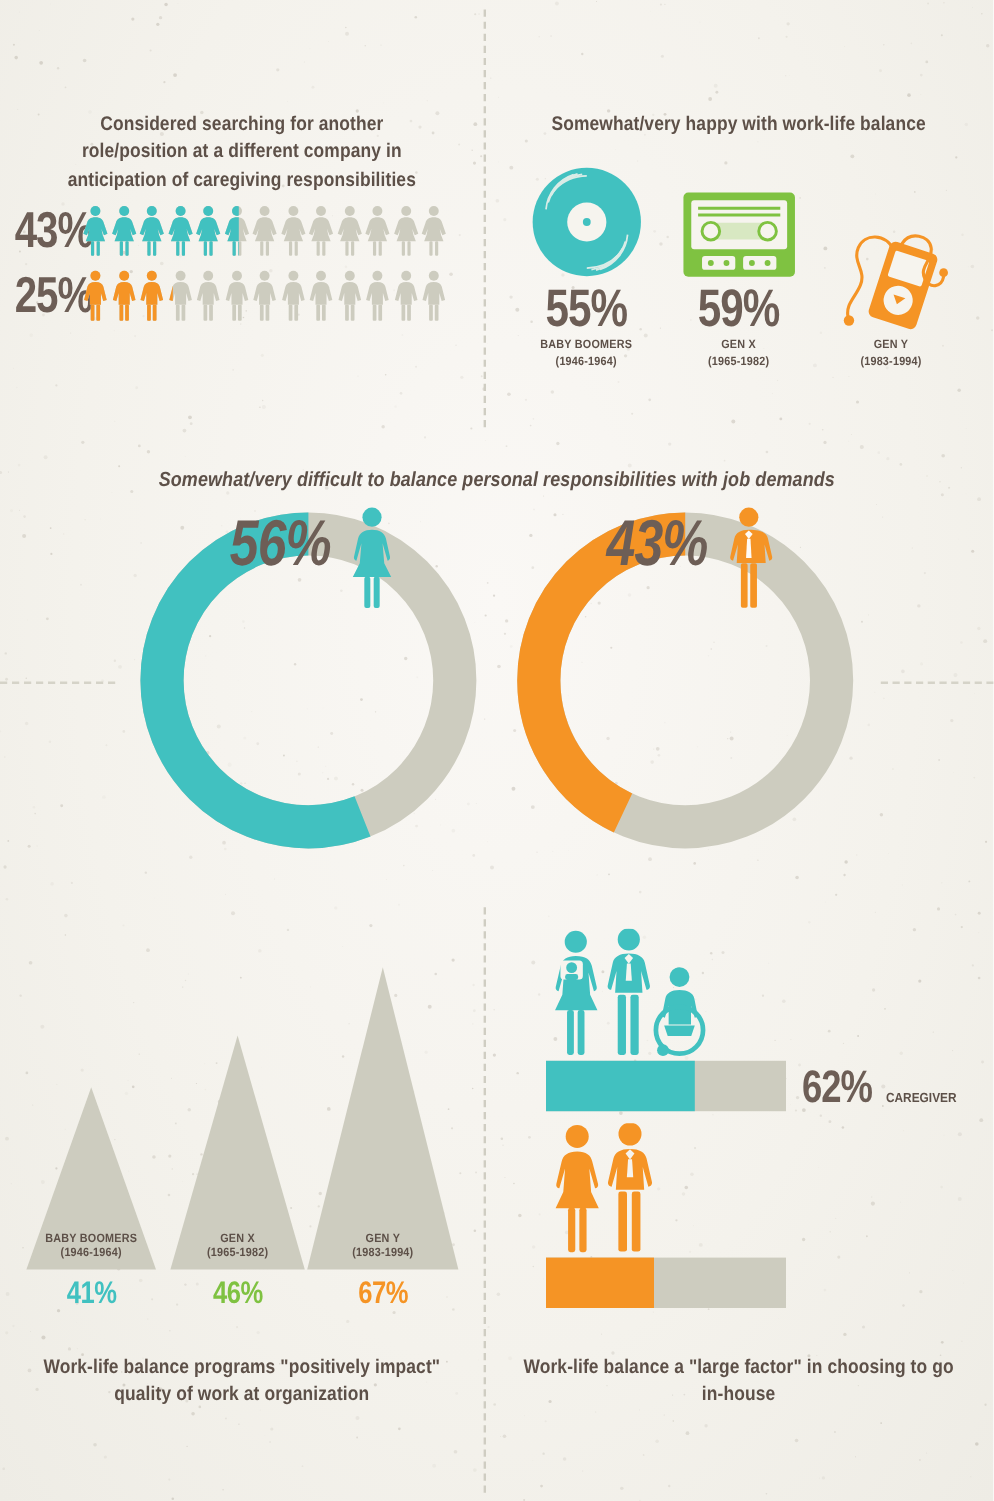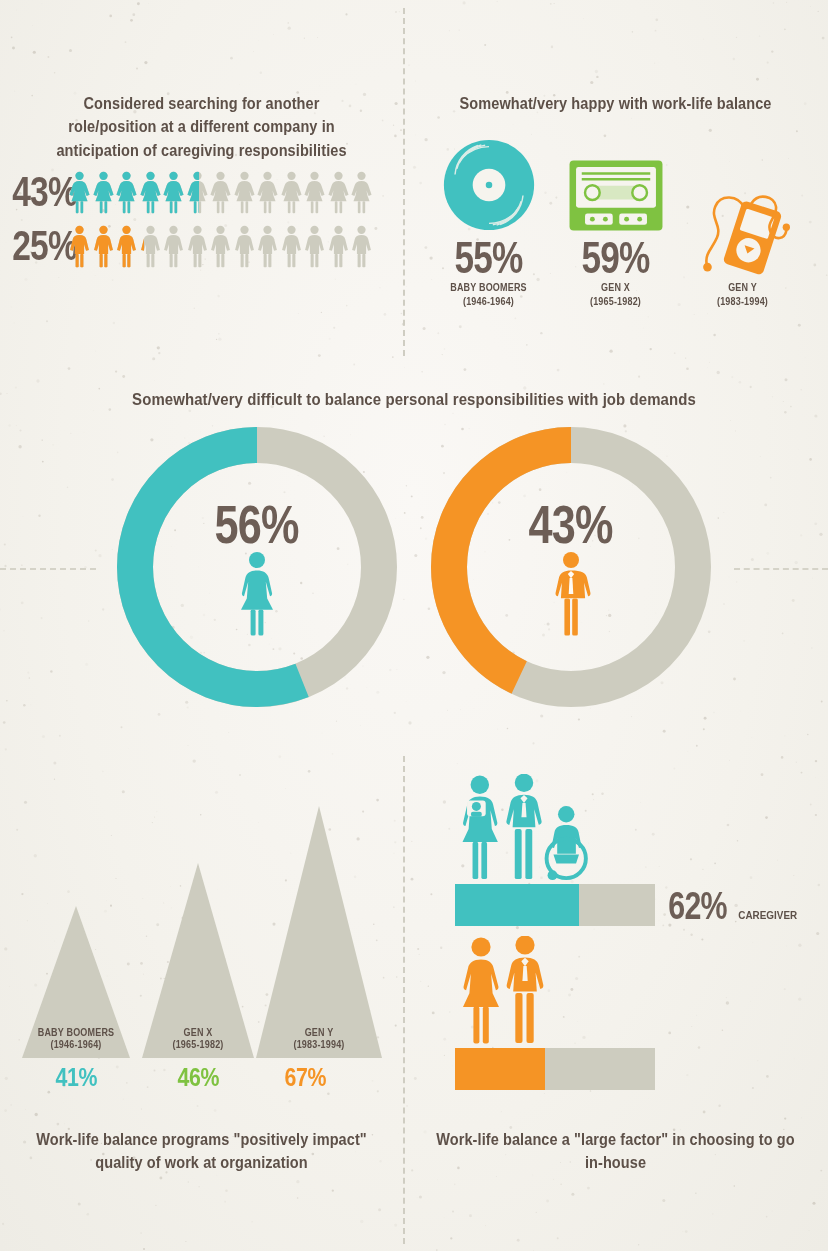--- a/index.html
+++ b/index.html
@@ -66,27 +66,27 @@
   #p2 { position:absolute; left:403px; top:92px; width:425px; }
   #p2 .headline { padding:0 14px; }
   .gen-wrap { display:flex; justify-content:space-around; align-items:flex-end; margin-top:14px; padding:0 22px; }
   .gen-col { text-align:center; width:130px; }
   .gen-icon { height:104px; display:flex; align-items:flex-end; justify-content:center; }
   .gen-pct { margin-top:0; }
   .gen-pct .bigpct { font-size:44px; }
   .gen-name { margin-top:-2px; }
 
   
-  #p3 { position:absolute; left:0; top:388px; width:828px; }
+  #p3 { position:absolute; left:0; top:388px; width:828px;font-style:italic; }
   #p3 .headline { font-size:17px; }
   .donut-wrap { display:flex; justify-content:center; gap:24px; margin-top:10px; }
   .donut { position:relative; width:290px; height:290px; }
   .donut .inner {
     position:absolute; inset:0; display:flex;
-    flex-direction:column; align-items:center; justify-content:center;
+    justify-content:center;
   }
   .donut .inner .bigpct { font-size:54px; margin-bottom:-4px; }
 
   
   #p4 { position:absolute; left:0; top:800px; width:403px; }
   .pyr-wrap { position:relative; height:260px; }
   .pyr-label { position:absolute; width:120px; text-align:center; }
   .pyr-pct {
     position:absolute; width:120px; text-align:center;
     font-family:"Liberation Sans Narrow","Liberation Sans",sans-serif;
@@ -1504,21 +1504,21 @@
         </svg><div class="pyr-label caplabel" style="left:16px; top:226px;">BABY BOOMERS</div>
        <div class="pyr-label caplabel" style="left:16px; top:238px;">(1946-1964)</div>
        <div class="pyr-pct" style="left:16px; top:262px; color:#41c1c0;">
             <span>41%</span>
        </div><div class="pyr-label caplabel" style="left:138px; top:226px;">GEN X</div>
        <div class="pyr-label caplabel" style="left:138px; top:238px;">(1965-1982)</div>
        <div class="pyr-pct" style="left:138px; top:262px; color:#7fc241;">
             <span>46%</span>
        </div><div class="pyr-label caplabel" style="left:259px; top:226px;">GEN Y</div>
        <div class="pyr-label caplabel" style="left:259px; top:238px;">(1983-1994)</div>
-       <div class="pyr-pct" style="left:245px; top:262px; color:#f59425;">
+       <div class="pyr-pct" style="left:259px; top:262px; color:#f59425;">
             <span>67%</span>
        </div></div>
   </section>
 
   <section id="p5">
     <div id="bar-wrap">
         <div class="bargroup" style="margin-top:8px;">
          <div class="bar-icons">
             <svg viewBox="0 0 140 112" width="138" height="110" xmlns="http://www.w3.org/2000/svg">
 

